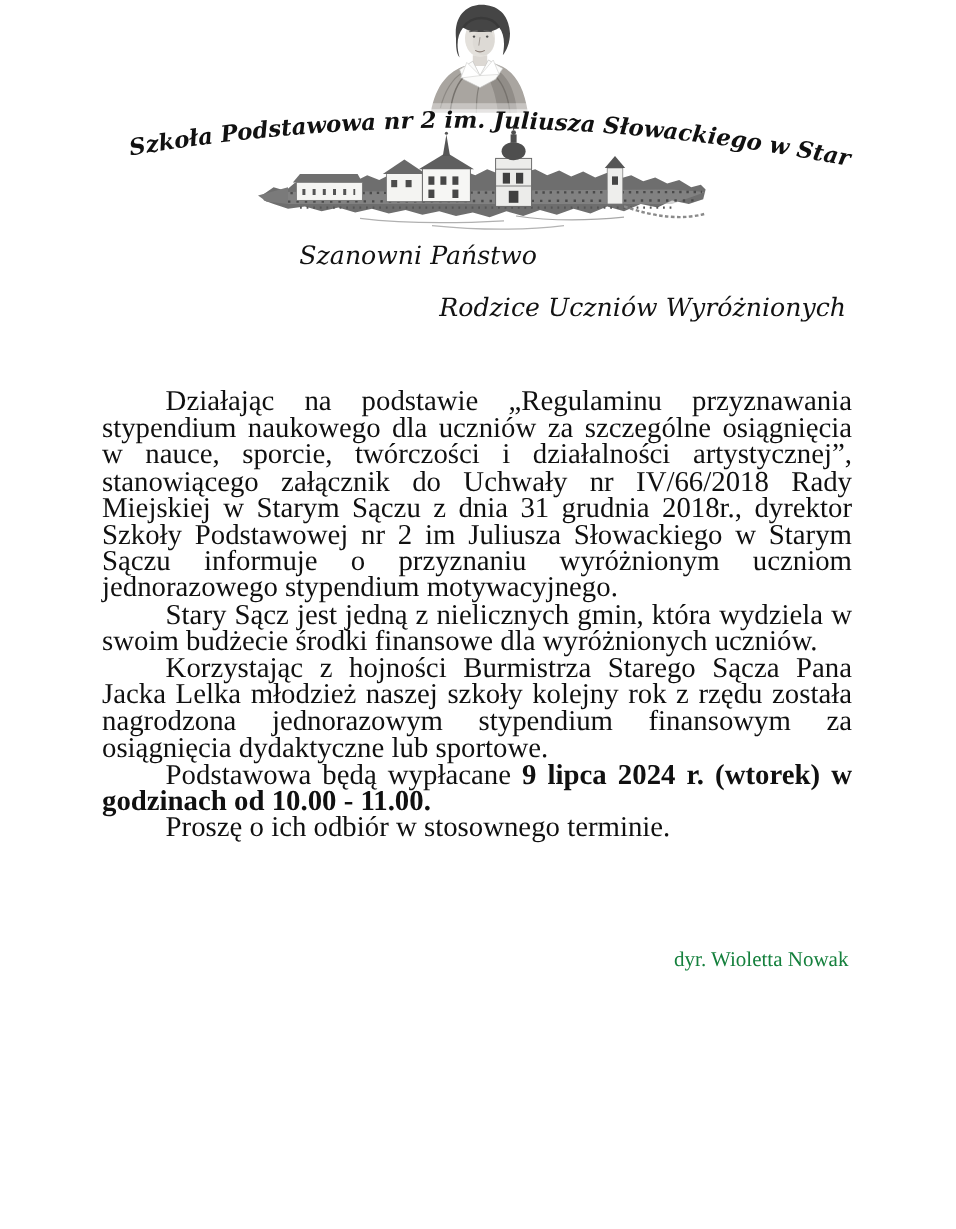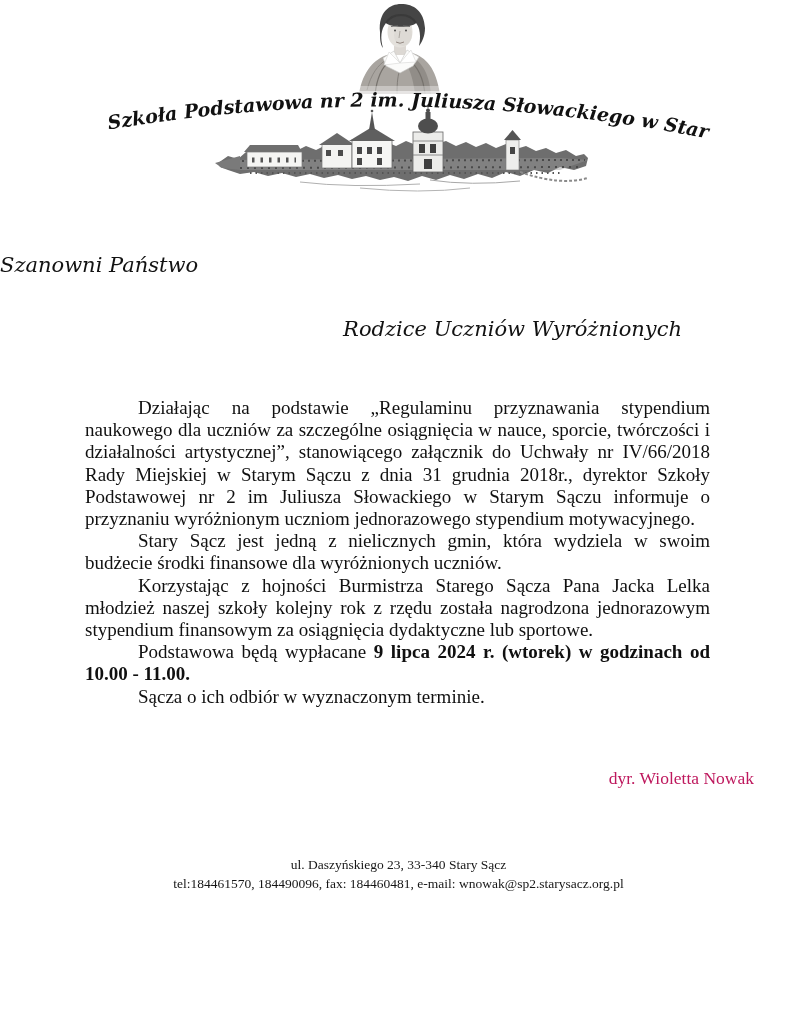--- a/index.html
+++ b/index.html
@@ -14,38 +14,38 @@
   }
   .letterhead { width:797px; height:198px; display:block; }
   .salutation-line {
     font-family:"DejaVu Serif", serif;
     font-style:italic;
     font-size:21px;
     line-height:30px;
     color:#121212;
     white-space:nowrap;
   }
-  .sal1 { text-align:left; padding-right:100px; margin-top:52px; }
-  .sal2 { text-align:right; padding-right:115px; margin-top:34px; }
+  .sal1 { text-align:center; padding-right:100px; }
+  .sal2 { text-align:right; padding-right:92px; margin-top:13px; }
   .body-text {
     margin:53px 87px 0 85px;
     text-align:justify;
-    font-size:19px;
+    font-size:24px;
     line-height:22.2px;
     color:#101010;
   }
   .body-text p { margin:0; text-indent:53px; }
   .body-text strong { font-weight:bold; }
   .signature {
-    margin-top:58px;
+    margin-top:86px;
     text-align:right;
-    padding-right:43px;
+    padding-right:90px;
     font-size:17.5px;
     line-height:24px;
-    color:#be185d;
+    color:#15803d;
   }
   .doc-footer {
     margin-top:65px;
     text-align:center;
     font-size:13.5px;
     line-height:19px;
     color:#161616;
   }
 </style>
 </head>
@@ -142,23 +142,19 @@
   </svg>
 
   <div class="salutation-line sal1">Szanowni Państwo</div>
   <div class="salutation-line sal2">Rodzice Uczniów Wyróżnionych</div>
 
   <main class="body-text">
     <p>Działając na podstawie „Regulaminu przyznawania stypendium naukowego dla uczniów za szczególne osiągnięcia w nauce, sporcie, twórczości i działalności artystycznej”, stanowiącego załącznik do Uchwały nr IV/66/2018 Rady Miejskiej w Starym Sączu z dnia 31 grudnia 2018r., dyrektor Szkoły Podstawowej nr 2 im Juliusza Słowackiego w Starym Sączu informuje o przyznaniu wyróżnionym uczniom jednorazowego stypendium motywacyjnego.</p>
     <p>Stary Sącz jest jedną z nielicznych gmin, która wydziela w swoim budżecie środki finansowe dla wyróżnionych uczniów.</p>
     <p>Korzystając z hojności Burmistrza Starego Sącza Pana Jacka Lelka młodzież naszej szkoły kolejny rok z rzędu została nagrodzona jednorazowym stypendium finansowym za osiągnięcia dydaktyczne lub sportowe.</p>
     <p><span>Podstawowa będą wypłacane </span><strong>9 lipca 2024 r. (wtorek) w godzinach od 10.00 - 11.00.</strong></p>
-    <p>Sącza o ich odbiór w wyznaczonym terminie.</p>
+    <p>Proszę o ich odbiór w stosownego terminie.</p>
   </main>
 
   <div class="signature">dyr. Wioletta Nowak</div>
 
-  <footer class="doc-footer">
-    <div>ul. Daszyńskiego 23, 33-340 Stary Sącz</div>
-    <div>tel:184461570, 184490096, fax: 184460481, e-mail: wnowak@sp2.starysacz.org.pl</div>
-  </footer>
 
 </div>
 
 </body></html>

